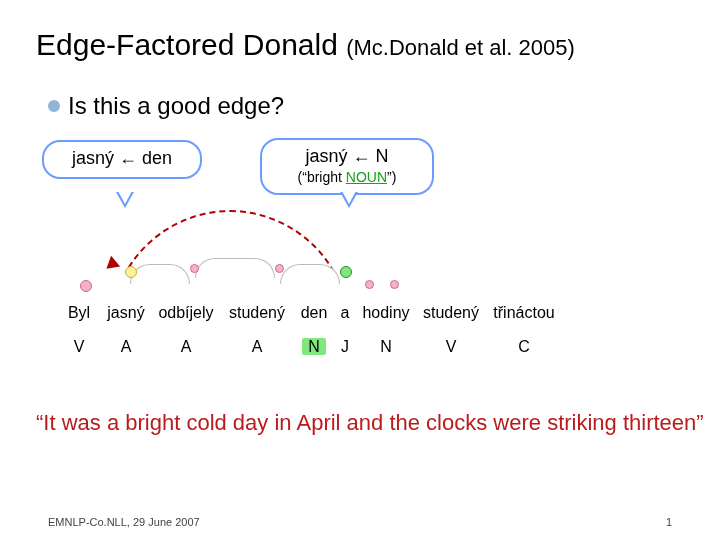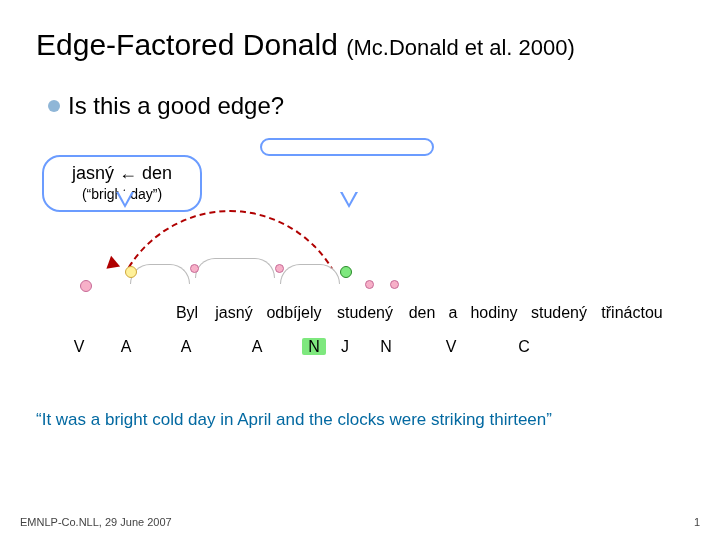--- a/index.html
+++ b/index.html
@@ -43,21 +43,21 @@
   }
   .bubble {
     position: absolute;
     border: 2px solid #6b9cff;
     border-radius: 18px;
     background: #fff;
     text-align: center;
     padding: 6px 10px 8px 10px;
   }
   .bubble-left {
-    top: 155px;
+    top: 140px;
     left: 42px;
     width: 160px;
   }
   .bubble-right {
     top: 138px;
     left: 260px;
     width: 174px;
   }
   .bubble-main {
     font-size: 18px;
@@ -150,21 +150,21 @@
   .ma2 { left: 145px; top: 50px; width: 80px; }
   .ma3 { left: 230px; top: 56px; width: 60px; }
 
   
   .words {
     position: absolute;
     top: 304px;
     left: 58px;
     width: 612px;
     display: flex;
-    justify-content: flex-end;
+    justify-content: flex-start;
     gap: 0;
     font-size: 16px;
     color: #000;
   }
   .words span { text-align: center; }
   .tags {
     position: absolute;
     top: 338px;
     left: 58px;
     width: 612px;
@@ -179,55 +179,58 @@
     border-radius: 2px;
   }
   .w1{width:42px} .w2{width:52px} .w3{width:68px} .w4{width:74px}
   .w5{width:40px} .w6{width:22px} .w7{width:60px} .w8{width:70px}
   .w9{width:76px}
 
   .translation {
     position: absolute;
     top: 410px;
     left: 36px;
-    font-size: 17px;
-    color: #0369a1;
+    font-size: 22px;
+    color: #b91c1c;
   }
   .footer {
     position: absolute;
     bottom: 12px;
     left: 0;
     width: 720px;
     display: flex;
     justify-content: space-between;
-    padding: 0 20px;
+    padding: 0 48px;
     font-size: 11px;
     color: #444;
   }
 </style>
 </head>
 <body>
 
 <div class="title">
-  <span>Edge-Factored Donald </span><span class="title-small">(Mc.Donald et al. 2000)</span>
+  <span>Edge-Factored Donald </span><span class="title-small">(Mc.Donald et al. 2005)</span>
 </div>
 
 <div class="bullet-row">
   <span class="bullet-dot"></span>
   <span class="bullet-text">Is this a good edge?</span>
 </div>
 
 <div class="bubble bubble-left">
   <div class="bubble-main">jasný ← den</div>
-  <div class="bubble-sub">(“bright day”)</div>
 </div>
 <div class="ptr ptr-left"></div>
 <div class="ptr-inner ptr-left-i"></div>
 
 <div class="bubble bubble-right">
+  <div class="bubble-main">jasný ← N</div>
+  <div class="bubble-sub">
+    <span>(“bright </span><span class="noun-green">NOUN</span><span>”)</span>
+  </div>
 </div>
 <div class="ptr ptr-right"></div>
 <div class="ptr-inner ptr-right-i"></div>
 
 <div class="arcwrap">
   <div class="dashed-arc"></div>
   <div class="arrowhead-red"></div>
   <div class="mini-arc ma1"></div>
   <div class="mini-arc ma2"></div>
   <div class="mini-arc ma3"></div>

